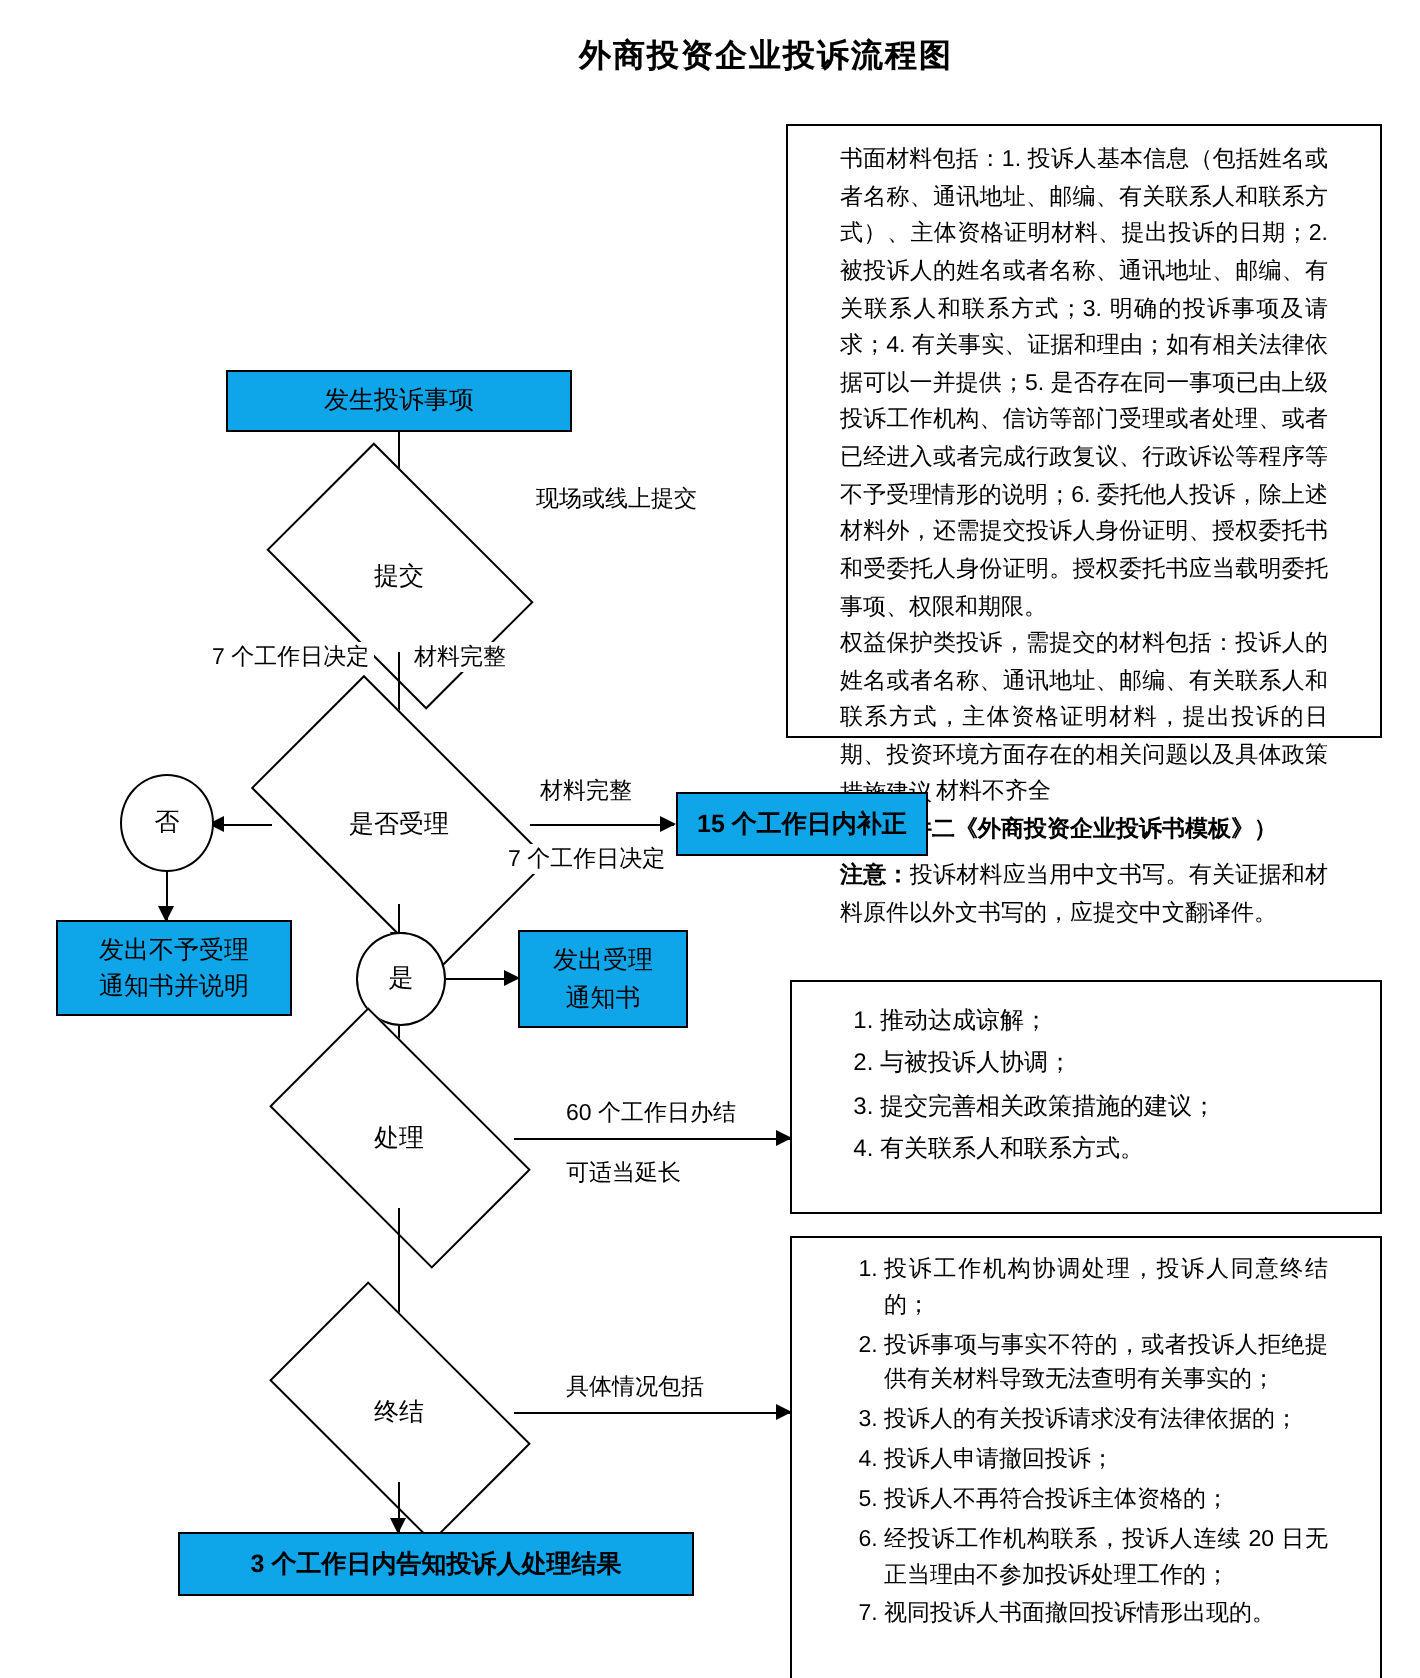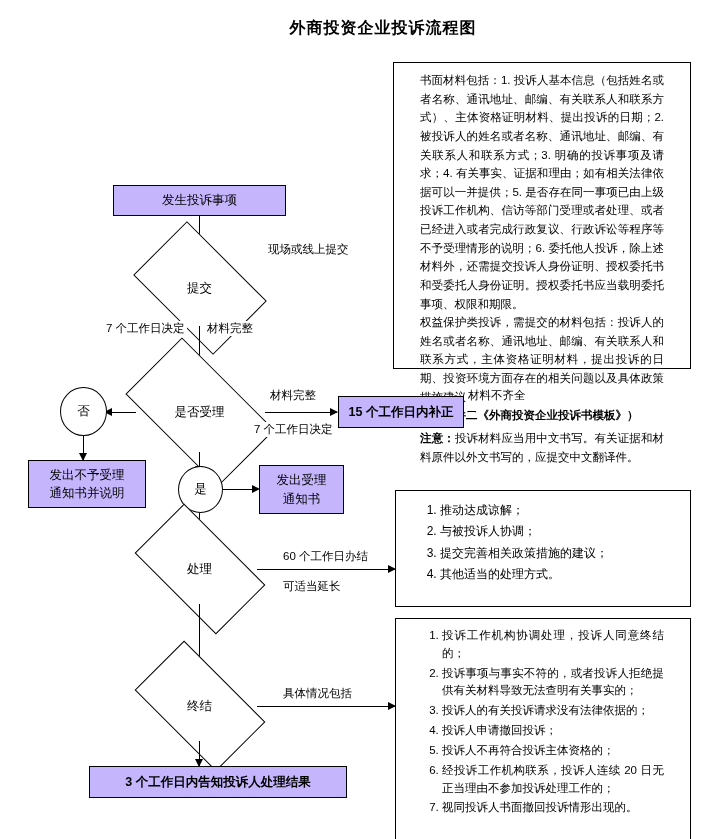--- a/index.html
+++ b/index.html
@@ -22,21 +22,21 @@
     width: 710px;
     text-align: center;
     font-size: 16px;
     font-weight: bold;
     letter-spacing: 1px;
     padding-left: 28px;
   }
   .box {
     position: absolute;
     border: 1px solid #000;
-    background: #c4b5fd;
+    background: #0ea5e9;
     box-sizing: border-box;
     display: flex;
     align-items: center;
     justify-content: center;
     text-align: center;
     font-size: 12.5px;
     line-height: 1.5;
   }
   .textpanel {
     position: absolute;
@@ -218,21 +218,21 @@
 <div class="hline" style="left:257px; top:569px; width:138px;"></div>
 <div class="arrow-right" style="left:388px; top:564.5px;"></div>
 <div class="edge-label" style="left:281px; top:549px;">60 个工作日办结</div>
 <div class="edge-label" style="left:281px; top:579px;">可适当延长</div>
 
 <div class="textpanel" style="left:395px; top:490px; width:296px; height:117px; font-size:12px;">
   <ol class="plist">
     <li>推动达成谅解；</li>
     <li>与被投诉人协调；</li>
     <li>提交完善相关政策措施的建议；</li>
-    <li>其他适当的处理方式。</li>
+    <li>有关联系人和联系方式。</li>
   </ol>
 </div>
 
 <div class="vline" style="left:199px; top:604px; height:67px;"></div>
 <div class="arrow-down" style="left:194.5px; top:664px;"></div>
 
 <div class="diamond" style="left:142px; top:671px; width:115px; height:70px;">
   <div class="shape"></div>
   <div class="dlabel">终结</div>
 </div>

